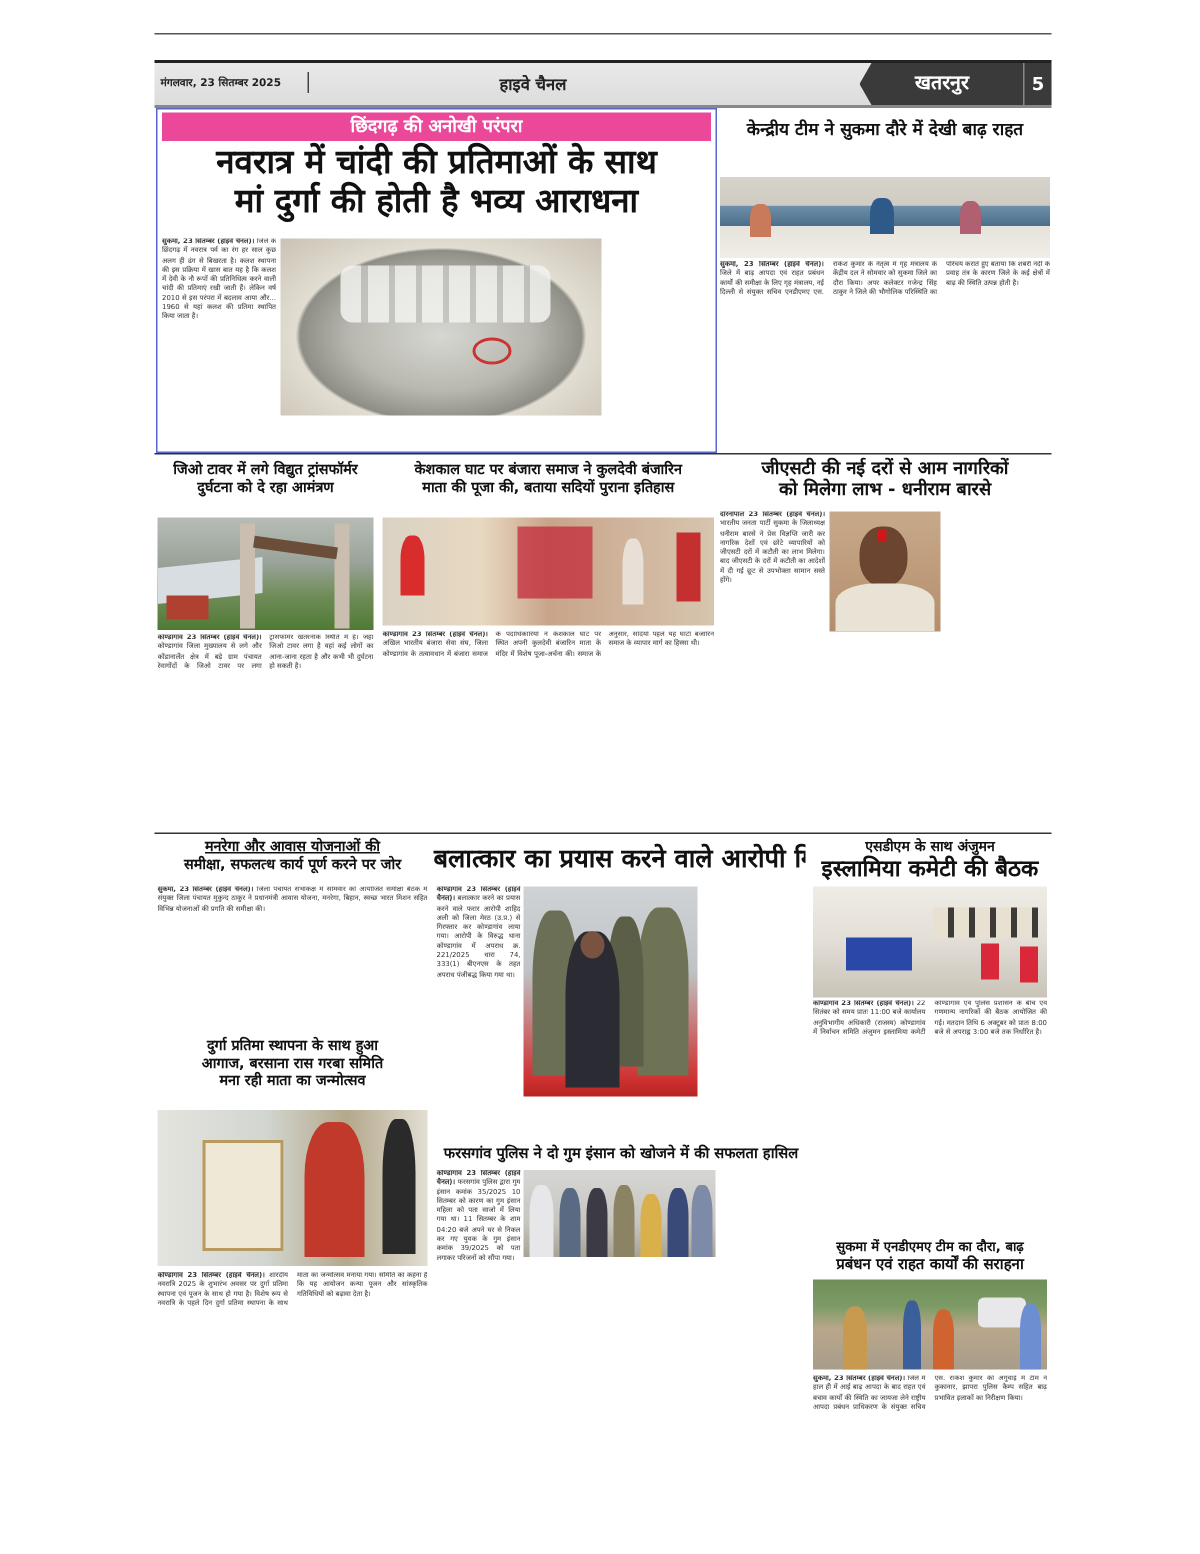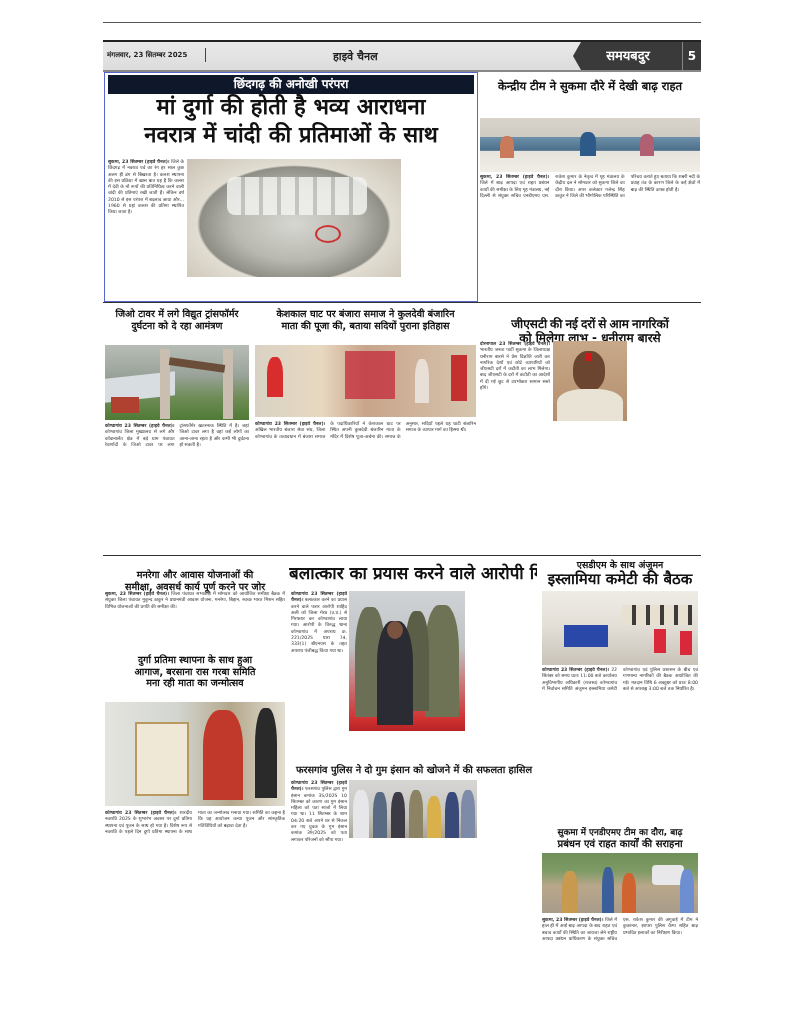--- a/index.html
+++ b/index.html
@@ -9,38 +9,38 @@
   .mh-date { position:absolute; left:4px; top:8px; font-size:7px; font-weight:bold; color:#222; padding-right:18px; border-right:1px solid #444; height:14px; line-height:14px; top:6px; }
   .mh-paper { position:absolute; left:230px; top:6px; font-size:11px; font-weight:bold; color:#222; }
   .mh-city { position:absolute; left:530px; top:0; width:130px; height:28px; background:#3a3a3a; color:#fff; font-size:13px; font-weight:bold; text-align:center; line-height:28px; clip-path:polygon(8px 0,100% 0,100% 100%,8px 100%,0 50%); }
   .mh-city { left:470px; width:110px; }
   .mh-page { position:absolute; right:0; top:0; width:18px; height:28px; background:#3a3a3a; color:#fff; font-weight:bold; font-size:12px; text-align:center; line-height:28px; border-left:1px solid #888; }
   .box { position:absolute; overflow:hidden; }
   .hl { font-weight:bold; text-align:center; color:#111; line-height:1.2; }
   .col { position:absolute; font-size:4.6px; line-height:6.3px; color:#333; text-align:justify; overflow:hidden; }
   .photo { position:absolute; overflow:hidden; }
   .rule { position:absolute; background:#333; }
-  .kicker { background:#0f172a; color:#fff; font-weight:bold; text-align:center; }
+  .kicker { background:#ec4899; color:#fff; font-weight:bold; text-align:center; }
 </style>
 </head>
 <body>
 
 <div class="page"></div>
 
 <div class="masthead">
   <div class="mh-date">मंगलवार, 23 सितम्बर 2025</div>
   <div class="mh-paper">हाइवे चैनल</div>
-  <div class="mh-city">समयबदुर</div>
+  <div class="mh-city">खतरनुर</div>
   <div class="mh-page">5</div>
 </div>
 
 <div class="box" style="left:104px;top:72px;width:372px;height:228px;border:1px solid #5566cc;">
   <div class="kicker" style="margin:2px 3px 0;height:19px;line-height:19px;font-size:12px;">छिंदगढ़ की अनोखी परंपरा</div>
+  <div class="hl" style="font-size:22px;margin-top:2px;">नवरात्र में चांदी की प्रतिमाओं के साथ</div>
   <div class="hl" style="font-size:22px;">मां दुर्गा की होती है भव्य आराधना</div>
-  <div class="hl" style="font-size:22px;margin-top:2px;">नवरात्र में चांदी की प्रतिमाओं के साथ</div>
   <div class="photo" style="left:82px;top:86px;width:214px;height:118px;background:radial-gradient(ellipse at 50% 55%,#d7d7d2 0%,#b8b8b0 40%,#8e8e86 62%,#e2ddd2 64%,#c9c2b4 100%);">
     <div style="position:absolute;left:40px;top:18px;width:140px;height:38px;background:repeating-linear-gradient(90deg,#f2f2f0 0 14px,#c4c4c0 14px 18px);opacity:.85;border-radius:8px;"></div>
     <div style="position:absolute;left:128px;top:66px;width:22px;height:14px;border-radius:50%;border:2px solid #c33;"></div>
   </div>
   <div class="col" style="left:3px;top:86px;width:76px;height:140px;">
     <span style="font-weight:bold;">सुकमा, 23 सितम्बर (हाइवे चैनल)।</span>
     <span>जिले के छिंदगढ़ में नवरात्र पर्व का रंग हर साल कुछ अलग ही ढंग से बिखरता है। कलश स्थापना की इस प्रक्रिया में खास बात यह है कि कलश में देवी के नौ रूपों की प्रतिनिधित्व करने वाली चांदी की प्रतिमाएं रखी जाती हैं। लेकिन वर्ष 2010 से इस परंपरा में बदलाव आया और... 1960 से यहां कलश की प्रतिमा स्थापित किया जाता है।</span>
   </div>
   <div class="col" style="left:300px;top:86px;width:68px;height:140px;"></div>
 </div>
@@ -85,46 +85,46 @@
     <div style="position:absolute;left:160px;top:14px;width:14px;height:44px;background:#e8e0d6;border-radius:40% 40% 0 0;"></div>
     <div style="position:absolute;left:196px;top:10px;width:16px;height:46px;background:#c43030;"></div>
   </div>
   <div class="col" style="left:2px;top:116px;width:221px;height:130px;column-count:3;column-gap:5px;">
     <span style="font-weight:bold;">कोण्डागांव 23 सितम्बर (हाइवे चैनल)।</span>
     <span>अखिल भारतीय बंजारा सेवा संघ, जिला कोण्डागांव के तत्वावधान में बंजारा समाज के पदाधिकारियों ने केशकाल घाट पर स्थित अपनी कुलदेवी बंजारिन माता के मंदिर में विशेष पूजा-अर्चना की। समाज के अनुसार, सदियों पहले यह घाटी बंजारिन समाज के व्यापार मार्ग का हिस्सा थी।</span>
   </div>
 </div>
 
 <div class="box" style="left:480px;top:305px;width:220px;height:248px;">
-  <div class="hl" style="font-size:12px;margin-top:12px;font-family:Liberation Serif, serif;">जीएसटी की नई दरों से आम नागरिकों</div>
+  <div class="hl" style="font-size:12px;margin-top:0;">जीएसटी की नई दरों से आम नागरिकों</div>
   <div class="hl" style="font-size:12px;">को मिलेगा लाभ - धनीराम बारसे</div>
   <div class="photo" style="left:73px;top:36px;width:74px;height:80px;background:linear-gradient(#c7a98a,#b48e6c);">
     <div style="position:absolute;left:20px;top:10px;width:32px;height:40px;background:#6b4530;border-radius:45%;"></div>
     <div style="position:absolute;left:32px;top:12px;width:6px;height:8px;background:#d01818;"></div>
     <div style="position:absolute;left:4px;top:48px;width:66px;height:32px;background:#e9e3d6;border-radius:40% 40% 0 0;"></div>
   </div>
   <div class="col" style="left:0;top:36px;width:70px;height:210px;">
     <span style="font-weight:bold;">दोरनापाल 23 सितम्बर (हाइवे चैनल)।</span>
     <span>भारतीय जनता पार्टी सुकमा के जिलाध्यक्ष धनीराम बारसे ने प्रेस विज्ञप्ति जारी कर नागरिक देशों एवं छोटे व्यापारियों को जीएसटी दरों में कटौती का लाभ मिलेगा। बाद जीएसटी के दरों में कटौती का आदेशों में दी गई छूट से उपभोक्ता सामान सस्ते होंगे।</span>
   </div>
   <div class="col" style="left:150px;top:36px;width:70px;height:210px;"></div>
 </div>
 
 <div class="rule" style="left:103px;top:555px;width:598px;height:1px;"></div>
 
 <div class="box" style="left:103px;top:557px;width:184px;height:100px;">
-  <div class="hl" style="font-size:9.6px;margin-top:12px;">मनरेगा और आवास योजनाओं की</div>
-  <div class="hl" style="font-size:9.6px;">समीक्षा, अवसर्ध कार्य पूर्ण करने पर जोर</div>
+  <div class="hl" style="font-size:9.6px;margin-top:2px;text-decoration:underline;">मनरेगा और आवास योजनाओं की</div>
+  <div class="hl" style="font-size:9.6px;">समीक्षा, सफलत्ध कार्य पूर्ण करने पर जोर</div>
   <div class="col" style="left:2px;top:34px;width:180px;height:64px;">
     <span style="font-weight:bold;">सुकमा, 23 सितम्बर (हाइवे चैनल)।</span>
     <span>जिला पंचायत सभाकक्ष में सोमवार को आयोजित समीक्षा बैठक में संयुक्त जिला पंचायत मुकुन्द ठाकुर ने प्रधानमंत्री आवास योजना, मनरेगा, बिहान, स्वच्छ भारत मिशन सहित विभिन्न योजनाओं की प्रगति की समीक्षा की।</span>
   </div>
 </div>
 
-<div class="box" style="left:103px;top:650px;width:184px;height:344px;">
+<div class="box" style="left:103px;top:688px;width:184px;height:344px;">
   <div class="hl" style="font-size:9.6px;margin-top:4px;">दुर्गा प्रतिमा स्थापना के साथ हुआ</div>
   <div class="hl" style="font-size:9.6px;">आगाज, बरसाना रास गरबा समिति</div>
   <div class="hl" style="font-size:9.6px;">मना रही माता का जन्मोत्सव</div>
   <div class="photo" style="left:2px;top:52px;width:180px;height:104px;background:linear-gradient(90deg,#e5e4df 0%,#d2d6d0 40%,#b4a88c 70%,#e2ded2 100%);">
     <div style="position:absolute;left:30px;top:20px;width:50px;height:70px;background:#efe8d6;border:2px solid #b89a60;"></div>
     <div style="position:absolute;left:98px;top:8px;width:40px;height:90px;background:#c0392b;border-radius:40% 40% 0 0;"></div>
     <div style="position:absolute;left:150px;top:6px;width:22px;height:90px;background:#2a2a2a;border-radius:40% 40% 0 0;"></div>
   </div>
   <div class="col" style="left:2px;top:160px;width:180px;height:180px;column-count:2;column-gap:6px;">
     <span style="font-weight:bold;">कोण्डागांव 23 सितम्बर (हाइवे चैनल)।</span>

